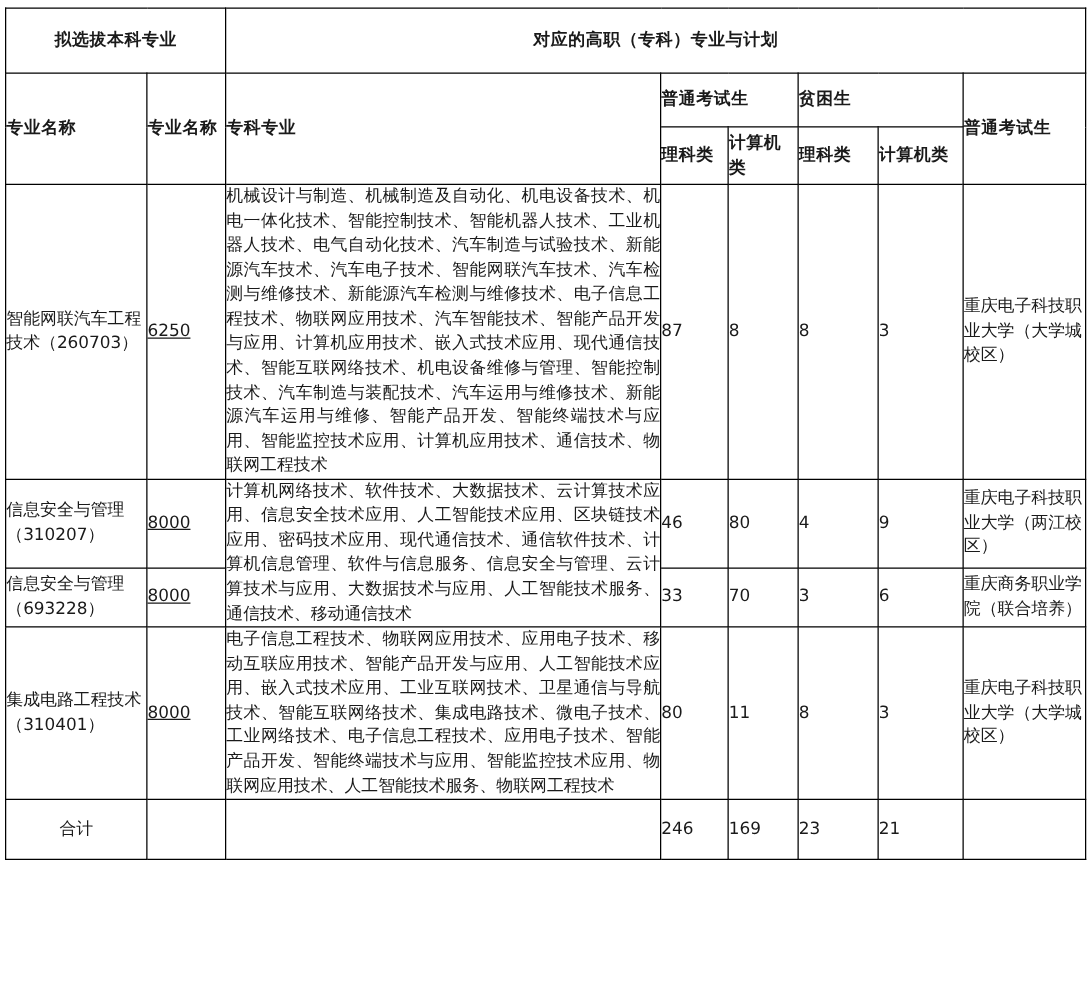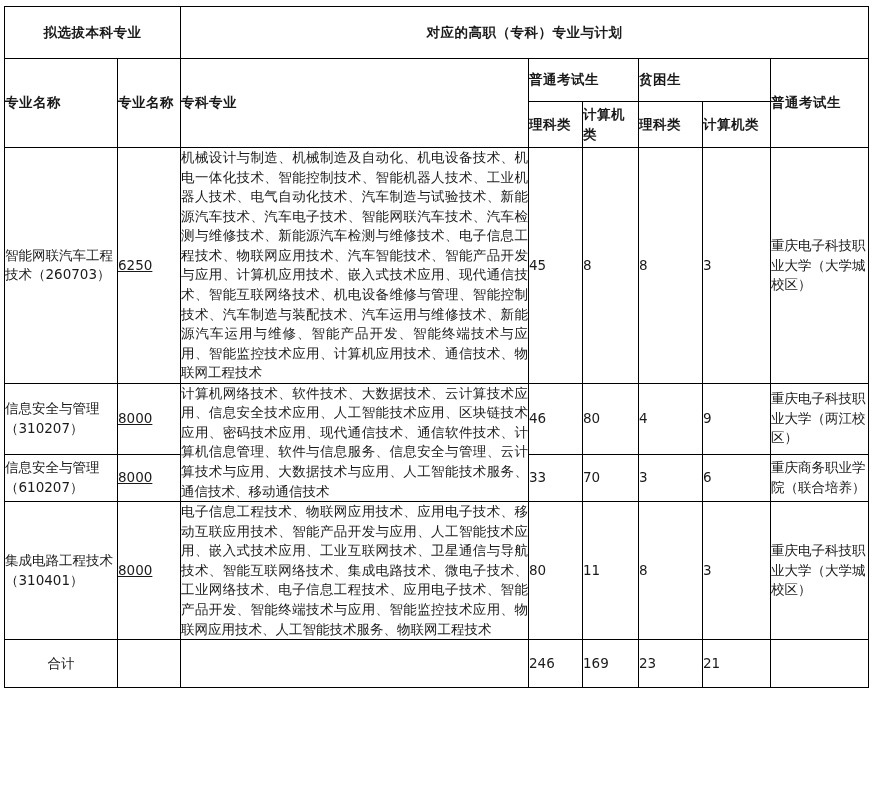--- a/index.html
+++ b/index.html
@@ -155,40 +155,40 @@
         <td class="hdr-main hdr-sub">理科类</td>
         <td class="hdr-main hdr-sub">计算机类</td>
         <td class="hdr-main hdr-sub">理科类</td>
         <td class="hdr-main hdr-sub">计算机类</td>
       </tr>
 
       <tr>
         <td class="cell-name">智能网联汽车工程技术（260703）</td>
         <td class="cell-fee">6250</td>
         <td class="cell-major">机械设计与制造、机械制造及自动化、机电设备技术、机电一体化技术、智能控制技术、智能机器人技术、工业机器人技术、电气自动化技术、汽车制造与试验技术、新能源汽车技术、汽车电子技术、智能网联汽车技术、汽车检测与维修技术、新能源汽车检测与维修技术、电子信息工程技术、物联网应用技术、汽车智能技术、智能产品开发与应用、计算机应用技术、嵌入式技术应用、现代通信技术、智能互联网络技术、机电设备维修与管理、智能控制技术、汽车制造与装配技术、汽车运用与维修技术、新能源汽车运用与维修、智能产品开发、智能终端技术与应用、智能监控技术应用、计算机应用技术、通信技术、物联网工程技术</td>
-        <td class="cell-num">45</td>
+        <td class="cell-num">87</td>
         <td class="cell-num">8</td>
         <td class="cell-num">8</td>
         <td class="cell-num">3</td>
         <td class="cell-campus">重庆电子科技职业大学（大学城校区）</td>
       </tr>
 
       <tr>
         <td class="cell-name">信息安全与管理（310207）</td>
         <td class="cell-fee">8000</td>
         <td class="cell-major" rowspan="2">计算机网络技术、软件技术、大数据技术、云计算技术应用、信息安全技术应用、人工智能技术应用、区块链技术应用、密码技术应用、现代通信技术、通信软件技术、计算机信息管理、软件与信息服务、信息安全与管理、云计算技术与应用、大数据技术与应用、人工智能技术服务、通信技术、移动通信技术</td>
         <td class="cell-num">46</td>
         <td class="cell-num">80</td>
         <td class="cell-num">4</td>
         <td class="cell-num">9</td>
         <td class="cell-campus">重庆电子科技职业大学（两江校区）</td>
       </tr>
 
       <tr>
-        <td class="cell-name">信息安全与管理（610207）</td>
+        <td class="cell-name">信息安全与管理（693228）</td>
         <td class="cell-fee">8000</td>
         <td class="cell-num">33</td>
         <td class="cell-num">70</td>
         <td class="cell-num">3</td>
         <td class="cell-num">6</td>
         <td class="cell-campus">重庆商务职业学院（联合培养）</td>
       </tr>
 
       <tr>
         <td class="cell-name">集成电路工程技术（310401）</td>

